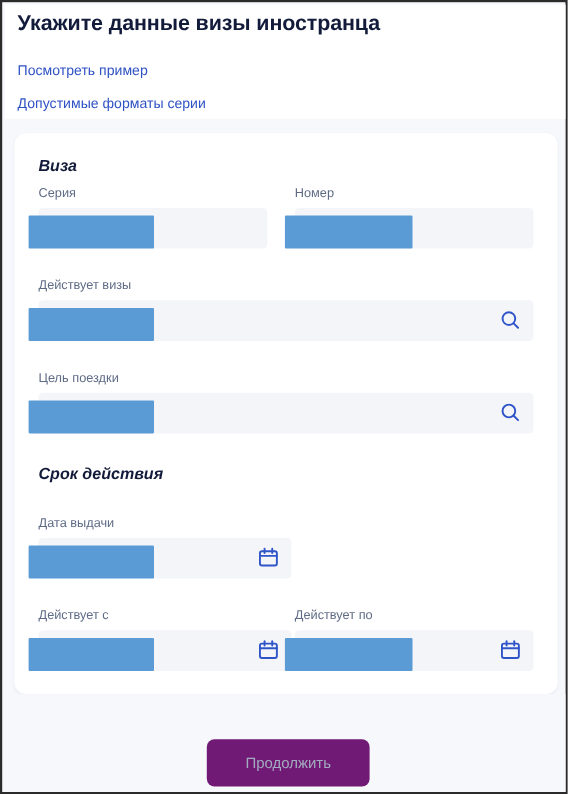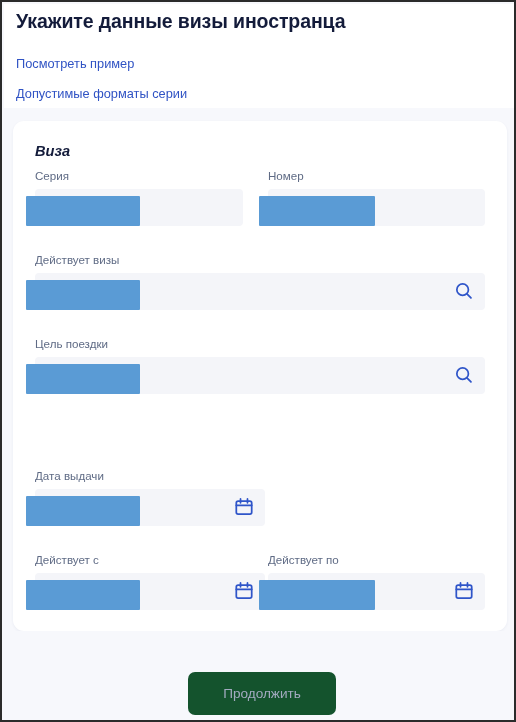--- a/index.html
+++ b/index.html
@@ -135,21 +135,21 @@
     width: 512px;
     height: 91px;
     background: #f7f8fc;
   }
   .continue-button {
     position: absolute;
     left: 184px;
     top: 41px;
     width: 148px;
     height: 43px;
-    background: #14532d;
+    background: #701a75;
     border: none;
     border-radius: 7px;
     color: #a3abc0;
     font-family: inherit;
     font-size: 13.6px;
     cursor: default;
     padding: 0;
   }
 </style>
 </head>
@@ -193,20 +193,21 @@
       <div class="input-shell with-icon" style="left:22px; top:236px; width:450px;">
         <span class="field-icon">
           <svg viewBox="0 0 24 24" fill="none" stroke="#2f55c9" stroke-width="1.9" stroke-linecap="round" stroke-linejoin="round">
             <circle cx="10.5" cy="10.5" r="6.3"></circle>
             <line x1="15.2" y1="15.2" x2="19.6" y2="19.6"></line>
           </svg>
         </span>
       </div>
       <div class="redaction" style="left:13px; top:243px; width:114px; height:30px;"></div>
 
+      <div class="section-title sec-validity">Срок действия</div>
 
       <div class="field-label" style="left:22px; top:348px;text-align:center;">Дата выдачи</div>
       <div class="input-shell with-icon" style="left:22px; top:368px; width:230px;">
         <span class="field-icon">
           <svg viewBox="0 0 24 24" fill="none" stroke="#2f55c9" stroke-width="1.9" stroke-linecap="round" stroke-linejoin="round">
             <rect x="3.6" y="5.6" width="16.8" height="14.2" rx="2"></rect>
             <line x1="3.6" y1="10.2" x2="20.4" y2="10.2"></line>
             <line x1="8.2" y1="3.2" x2="8.2" y2="7.4"></line>
             <line x1="15.8" y1="3.2" x2="15.8" y2="7.4"></line>
           </svg>

